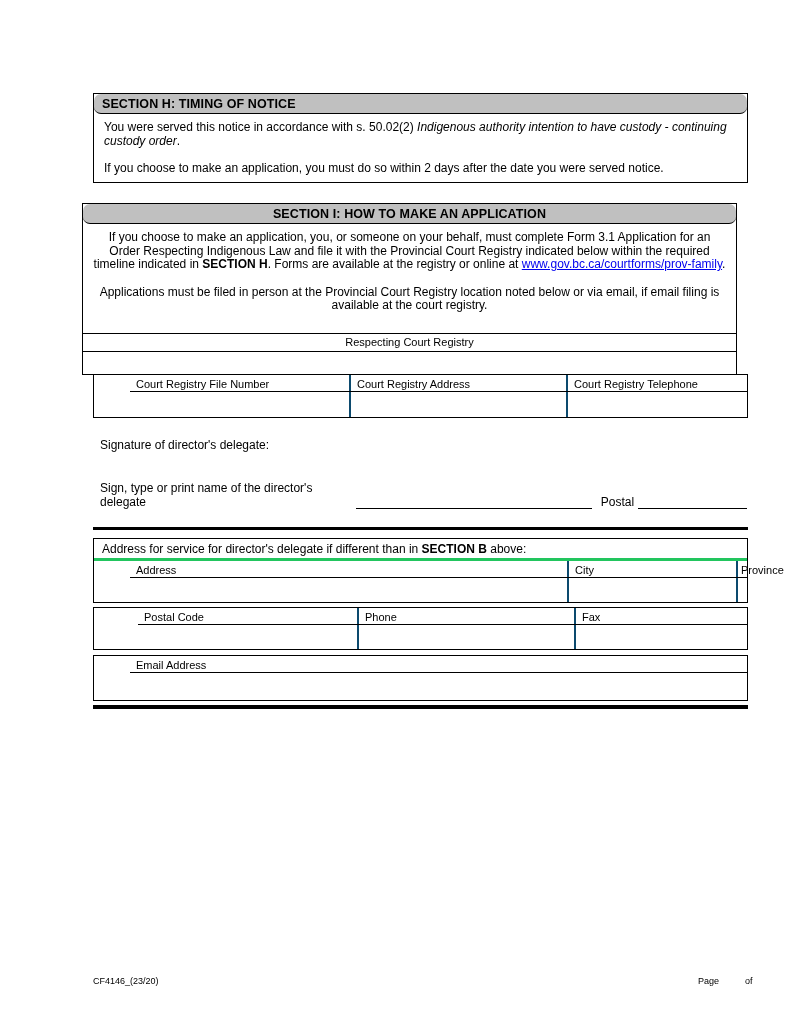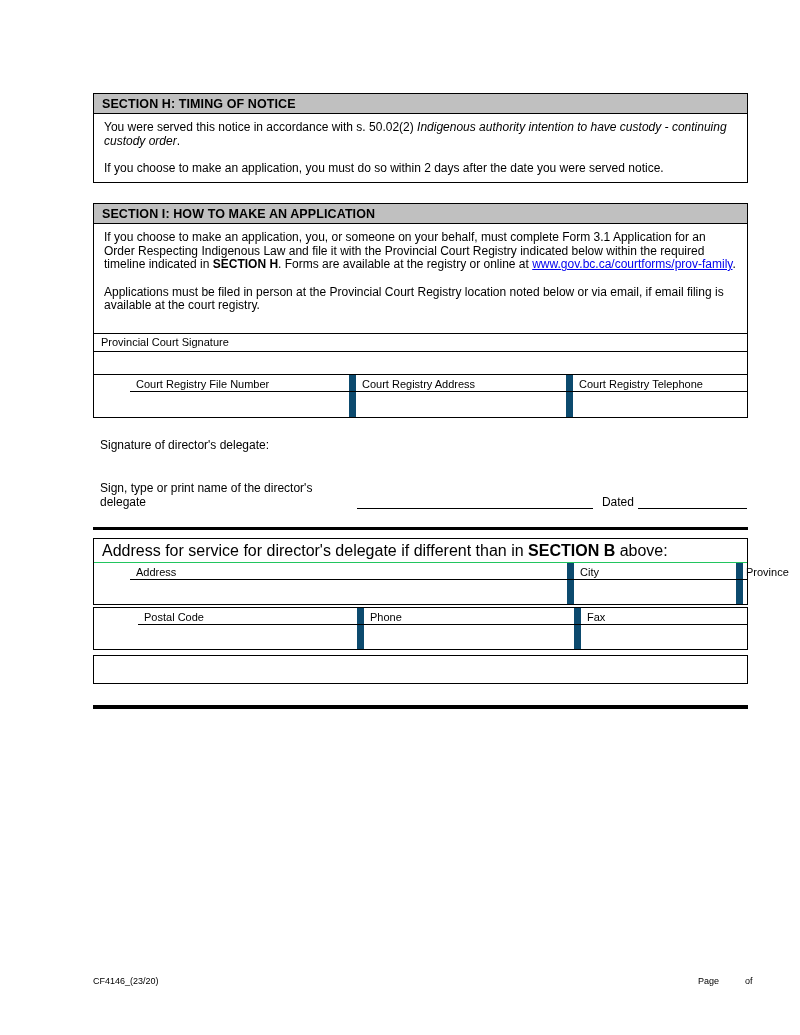--- a/index.html
+++ b/index.html
@@ -7,40 +7,40 @@
     position:relative; width:800px; height:1035px; background:#ffffff;
     font-family:"Liberation Sans", sans-serif; color:#000;
     -webkit-font-smoothing:antialiased;
   }
   .abs { position:absolute; }
 
   
   .secbox { border:1.5px solid #000; box-sizing:border-box; background:#fff; }
   .bar {
     background:#c0c0c0; border-bottom:1.5px solid #000;
-    font-weight:bold; font-size:12.5px; padding:3px 8px 2px 8px; letter-spacing:.1px;
+    font-weight:bold; font-size:12.5px; padding:3px 8px 2px 8px; letter-spacing:.1px;border-radius:7px;
   }
   .body-pad { padding:7px 10px 0 10px; }
   .para { margin:0 0 14px 0; font-size:12px; line-height:13.6px; }
   .para em { font-style:italic; }
   .para b { font-weight:bold; }
   a.form-link { color:#0000ee; text-decoration:underline; cursor:pointer; }
 
   
   .attached-label-row { border-top:1px solid #000; font-size:11px; padding:2px 7px 1px 7px; height:14px; box-sizing:content-box; }
   .attached-input-row { border-top:1px solid #000; height:22px; }
 
   
   .fieldtable { border:1.5px solid #000; box-sizing:border-box; display:flex; flex-direction:column; background:#fff; }
   .frow { display:flex;margin-left:36px; }
-  .fcell { box-sizing:border-box; border-left:7px solid #0c4a6e; flex:0 0 auto; }
+  .fcell { box-sizing:border-box; border-left:2px solid #0c4a6e; flex:0 0 auto; }
   .fcell:first-child { border-left:none; }
   .fcell.label { font-size:11px; padding:3px 6px 1px 6px; }
   .frow.labels { border-bottom:1px solid #000; }
-  .hdr-row { font-size:16px; padding:3px 8px 2px 8px; border-bottom:1px solid #22c55e; }
+  .hdr-row { font-size:12px; padding:3px 8px 2px 8px; border-bottom:3px solid #22c55e; }
   .hdr-row b { font-weight:bold; }
 
   .w1 { width:219px; } .w2 { width:217px; } .w3 { flex:1 1 auto; }
   .wa { width:437px; } .wcity { width:169px; } .wprov { flex:1 1 auto; }
 
   .rule { background:#000; }
 
   .sig-label { font-size:12px; }
   .sig-line-row { display:flex; align-items:flex-end; font-size:12px; }
   .blank-line { border-bottom:1px solid #000; height:14px; display:inline-block; }
@@ -55,30 +55,30 @@
   <div class="abs secbox" style="left:93px; top:93px; width:655px; height:90px;">
     <div class="bar">
       <span>SECTION H: TIMING OF NOTICE</span>
     </div>
     <div class="body-pad">
       <p class="para"><span>You were served this notice in accordance with s. 50.02(2) </span><em>Indigenous authority intention to have custody - continuing custody order</em><span>.</span></p>
       <p class="para">If you choose to make an application, you must do so within 2 days after the date you were served notice.</p>
     </div>
   </div>
 
-  <div class="abs secbox" style="left:93px; top:203px; width:655px;">
+  <div class="abs secbox" style="left:82px; top:203px; width:655px;text-align:center;">
     <div class="bar">
       <span>SECTION I: HOW TO MAKE AN APPLICATION</span>
     </div>
     <div class="body-pad" style="height:102px;">
       <p class="para"><span>If you choose to make an application, you, or someone on your behalf, must complete Form 3.1 Application for an Order Respecting Indigenous Law and file it with the Provincial Court Registry indicated below within the required timeline indicated in </span><b>SECTION H</b><span>. Forms are available at the registry or online at </span><a class="form-link">www.gov.bc.ca/courtforms/prov-family</a><span>.</span></p>
       <p class="para">Applications must be filed in person at the Provincial Court Registry location noted below or via email, if email filing is available at the court registry.</p>
     </div>
     <div class="attached-label-row">
-      <span>Provincial Court Signature</span>
+      <span>Respecting Court Registry</span>
     </div>
     <div class="attached-input-row">
       <span></span>
     </div>
   </div>
 
   <div class="abs fieldtable" style="left:93px; top:374px; width:655px;">
     <div class="frow labels">
       <div class="fcell label w1">Court Registry File Number</div>
       <div class="fcell label w2">Court Registry Address</div>
@@ -89,21 +89,21 @@
       <div class="fcell w2"></div>
       <div class="fcell w3"></div>
     </div>
   </div>
 
   <div class="abs sig-label" style="left:100px; top:438px;">Signature of director's delegate:</div>
 
   <div class="abs sig-line-row" style="left:100px; top:481px; width:647px;">
     <span>Sign, type or print name of the director's delegate</span>
     <span class="blank-line" style="width:245px; margin-left:4px;"></span>
-    <span style="margin-left:9px;">Dated</span>
+    <span style="margin-left:9px;">Postal</span>
     <span class="blank-line" style="width:113px; margin-left:4px;"></span>
   </div>
 
   <div class="abs rule" style="left:93px; top:527px; width:655px; height:3px;"></div>
 
   <div class="abs fieldtable" style="left:93px; top:538px; width:655px;">
     <div class="hdr-row"><span>Address for service for director's delegate if different than in </span><b>SECTION B</b><span> above:</span></div>
     <div class="frow labels">
       <div class="fcell label wa">Address</div>
       <div class="fcell label wcity">City</div>
@@ -123,20 +123,23 @@
       <div class="fcell label w3">Fax</div>
     </div>
     <div class="frow" style="height:24px;">
       <div class="fcell w1"></div>
       <div class="fcell w2"></div>
       <div class="fcell w3"></div>
     </div>
   </div>
 
   <div class="abs fieldtable" style="left:93px; top:655px; width:655px;">
+    <div class="frow labels">
+      <div class="fcell label" style="flex:1 1 auto;">Email Address</div>
+    </div>
     <div class="frow" style="height:27px;">
       <div class="fcell" style="flex:1 1 auto;"></div>
     </div>
   </div>
 
   <div class="abs rule" style="left:93px; top:705px; width:655px; height:4px;"></div>
 
   <div class="abs footer-text" style="left:93px; top:976px;">CF4146_(23/20)</div>
   <div class="abs footer-text" style="left:698px; top:976px; display:flex; gap:26px;">
     <span>Page</span>

